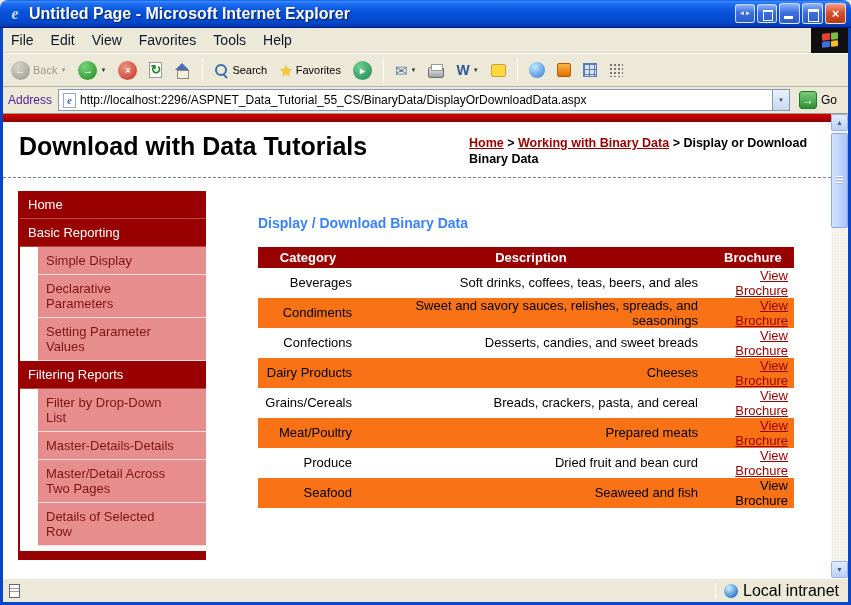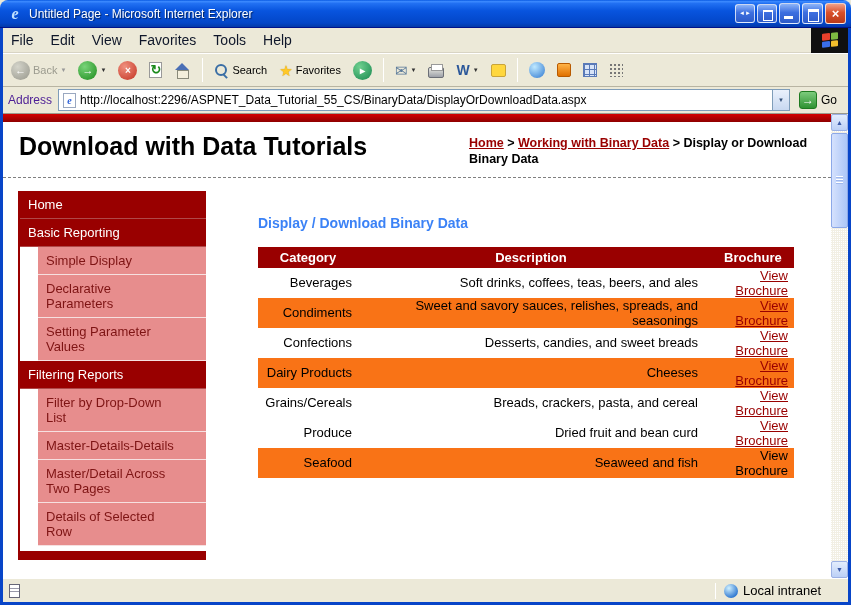--- a/index.html
+++ b/index.html
@@ -10,21 +10,21 @@
 
   
   .titlebar {
     height:28px; border-radius:8px 8px 0 0;
     display:flex; align-items:center; padding:0 5px 0 6px;
     background:linear-gradient(180deg,#0859E3 0%,#3D8BFF 6%,#2271F3 12%,#0854DE 40%,#0346C8 85%,#0339A8 100%);
     border-bottom:1px solid #00138C;
   }
   .ie-logo { width:18px; height:18px; margin-right:5px; display:flex; align-items:center; justify-content:center;
     color:#BFE0FF; font-size:16px; font-weight:bold; font-family:"Liberation Serif", serif; font-style:italic; }
-  .title-text { color:#fff; font-size:12px; font-weight:normal; text-shadow:1px 1px 1px rgba(0,0,0,.55); flex:1;
+  .title-text { color:#fff; font-size:16px; font-weight:bold; text-shadow:1px 1px 1px rgba(0,0,0,.55); flex:1;
     white-space:nowrap; overflow:hidden; }
   .tb-buttons { display:flex; gap:2px; align-items:center; }
   .tbtn-win { width:21px; height:21px; border-radius:3px; border:1px solid rgba(255,255,255,.75); position:relative;
     background:linear-gradient(180deg,#8DB4F8 0%,#3D6FE0 45%,#2E5BC8 100%); cursor:pointer; }
   .tbtn-win.small { width:20px; height:19px; }
   .tbtn-win.close { background:linear-gradient(180deg,#F0A088 0%,#D9502B 45%,#B93A18 100%); color:#fff;
     font-size:13px; font-weight:bold; line-height:17px; text-align:center; }
   .glyph-min::after { content:""; position:absolute; left:4px; bottom:4px; width:9px; height:3px; background:#fff; }
   .glyph-max::after { content:""; position:absolute; left:5px; top:5px; width:9px; height:9px;
     border:1px solid #fff; border-top:3px solid #fff; }
@@ -148,21 +148,21 @@
     background:linear-gradient(#E3EDFD,#BCD0F6); display:flex; align-items:center; justify-content:center;
     font-size:7px; color:#3B5AA8; cursor:pointer; }
   .sb-up { top:0; } .sb-down { bottom:0; }
   .sb-thumb { position:absolute; left:0; top:19px; width:17px; height:95px; border:1px solid #8CA8E8;
     border-radius:2px; background:linear-gradient(90deg,#D5E1FD,#ACC6F7); cursor:grab; }
   .sb-thumb::after { content:""; position:absolute; left:4px; right:4px; top:42px; height:8px;
     background:repeating-linear-gradient(#fff 0 1px, #9FB8EE 1px 2px, transparent 2px 3px); }
 
   
   .statusbar { height:24px; display:flex; align-items:center; gap:3px; padding:2px 4px;
-    border-top:1px solid #fff; background:#ECE9D8; font-size:13px; color:#000; }
+    border-top:1px solid #fff; background:#ECE9D8; font-size:16px; color:#000; }
   .sb-left { display:flex; align-items:center; gap:5px; flex:1; height:18px; padding-left:2px; }
   .doc-icon { width:11px; height:14px; background:#fff; border:1px solid #667;
     background-image:linear-gradient(transparent 3px, #99A 3px, #99A 4px, transparent 4px, transparent 6px, #99A 6px, #99A 7px, transparent 7px); }
   .sb-div { width:1px; height:16px; background:#999; border-right:1px solid #fff; }
   .sb-zone { width:125px; height:18px; display:flex; align-items:center; gap:5px; padding-left:5px; }
   .globe { width:14px; height:14px; border-radius:50%;
     background:radial-gradient(circle at 35% 30%, #CFF0FF, #2E77D0 75%); flex:none; }
 </style>
 </head>
 <body>
@@ -326,20 +326,25 @@
                   <tr class="alt">
                     <td>Dairy Products</td>
                     <td>Cheeses</td>
                     <td><a class="brochure-link" href="#">View Brochure</a></td>
                   </tr>
                   <tr>
                     <td>Grains/Cereals</td>
                     <td>Breads, crackers, pasta, and cereal</td>
                     <td><a class="brochure-link" href="#">View Brochure</a></td>
                   </tr>
+                  <tr class="alt">
+                    <td>Meat/Poultry</td>
+                    <td>Prepared meats</td>
+                    <td><a class="brochure-link" href="#">View Brochure</a></td>
+                  </tr>
                   <tr>
                     <td>Produce</td>
                     <td>Dried fruit and bean curd</td>
                     <td><a class="brochure-link" href="#">View Brochure</a></td>
                   </tr>
                   <tr class="alt">
                     <td>Seafood</td>
                     <td>Seaweed and fish</td>
                     <td><span class="brochure-plain">View Brochure</span></td>
                   </tr>

